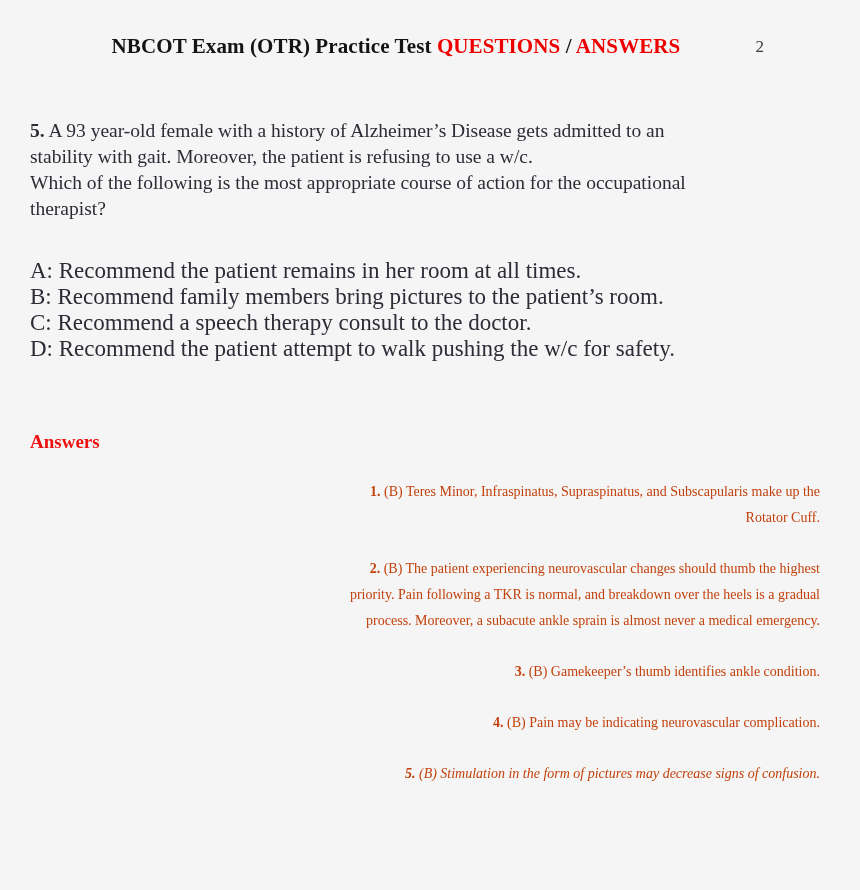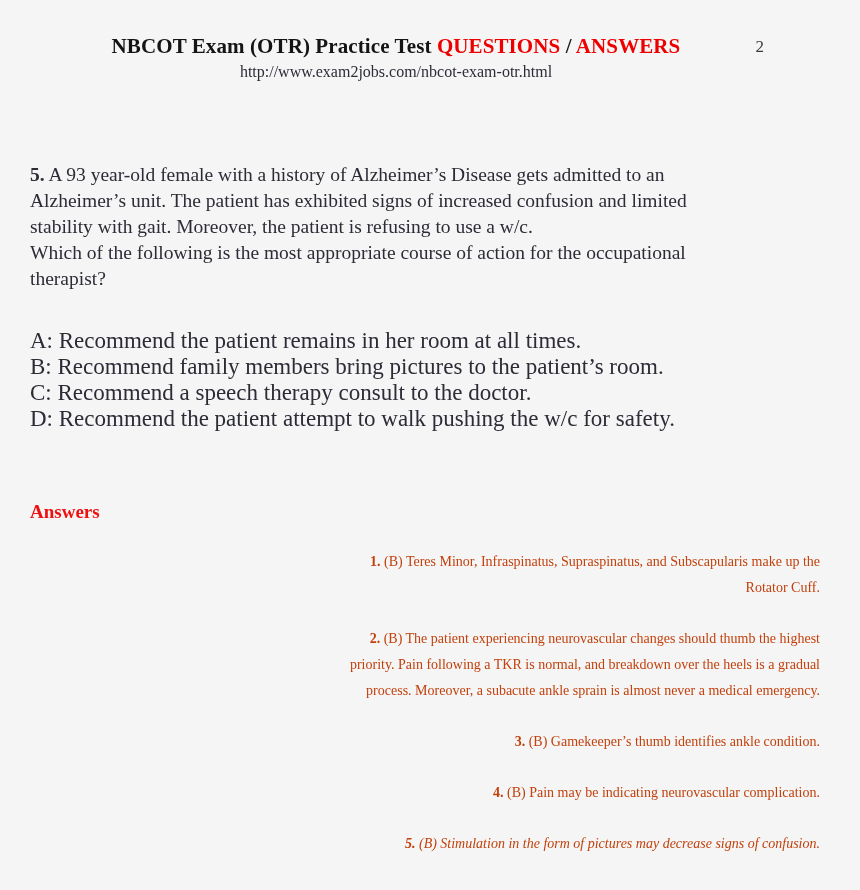--- a/index.html
+++ b/index.html
@@ -78,21 +78,20 @@
     line-height: 1;
     white-space: nowrap;
   }
 
   
   .content {
     position: absolute;
     top: 118px;
     left: 30px;
     width: 790px;
-    margin-top: 44px;
   }
 
   .qblock {
     font-size: 19.5px;
     line-height: 26px;
     color: #2c2c36;
   }
   .qnum {
     font-weight: bold;
   }
@@ -146,29 +145,27 @@
 <div class="page">
 
   <div class="header">
 
     <div class="header-title-row">
       <span class="header-title"><span class="title-black">NBCOT Exam (OTR) Practice Test </span><span class="title-red">QUESTIONS</span><span class="title-slash"> / </span><span class="title-red">ANSWERS</span></span>
     </div>
 
     <div class="page-number">2</div>
 
-    <div class="header-url">http://www.exam2jobs.com/nbcot-exam-otr.html</div>
 
   </div>
 
   <div class="content">
 
     <div class="qblock">
       <span class="qnum">5.</span><span> A 93 year-old female with a history of Alzheimer’s Disease gets admitted to an</span>
-      <span class="qline">Alzheimer’s unit. The patient has exhibited signs of increased confusion and limited</span>
       <span class="qline">stability with gait. Moreover, the patient is refusing to use a w/c.</span>
       <span class="qline">Which of the following is the most appropriate course of action for the occupational</span>
       <span class="qline">therapist?</span>
     </div>
 
     <div class="choices">
       <span class="choice">A: Recommend the patient remains in her room at all times.</span>
       <span class="choice">B: Recommend family members bring pictures to the patient’s room.</span>
       <span class="choice">C: Recommend a speech therapy consult to the doctor.</span>
       <span class="choice">D: Recommend the patient attempt to walk pushing the w/c for safety.</span>

